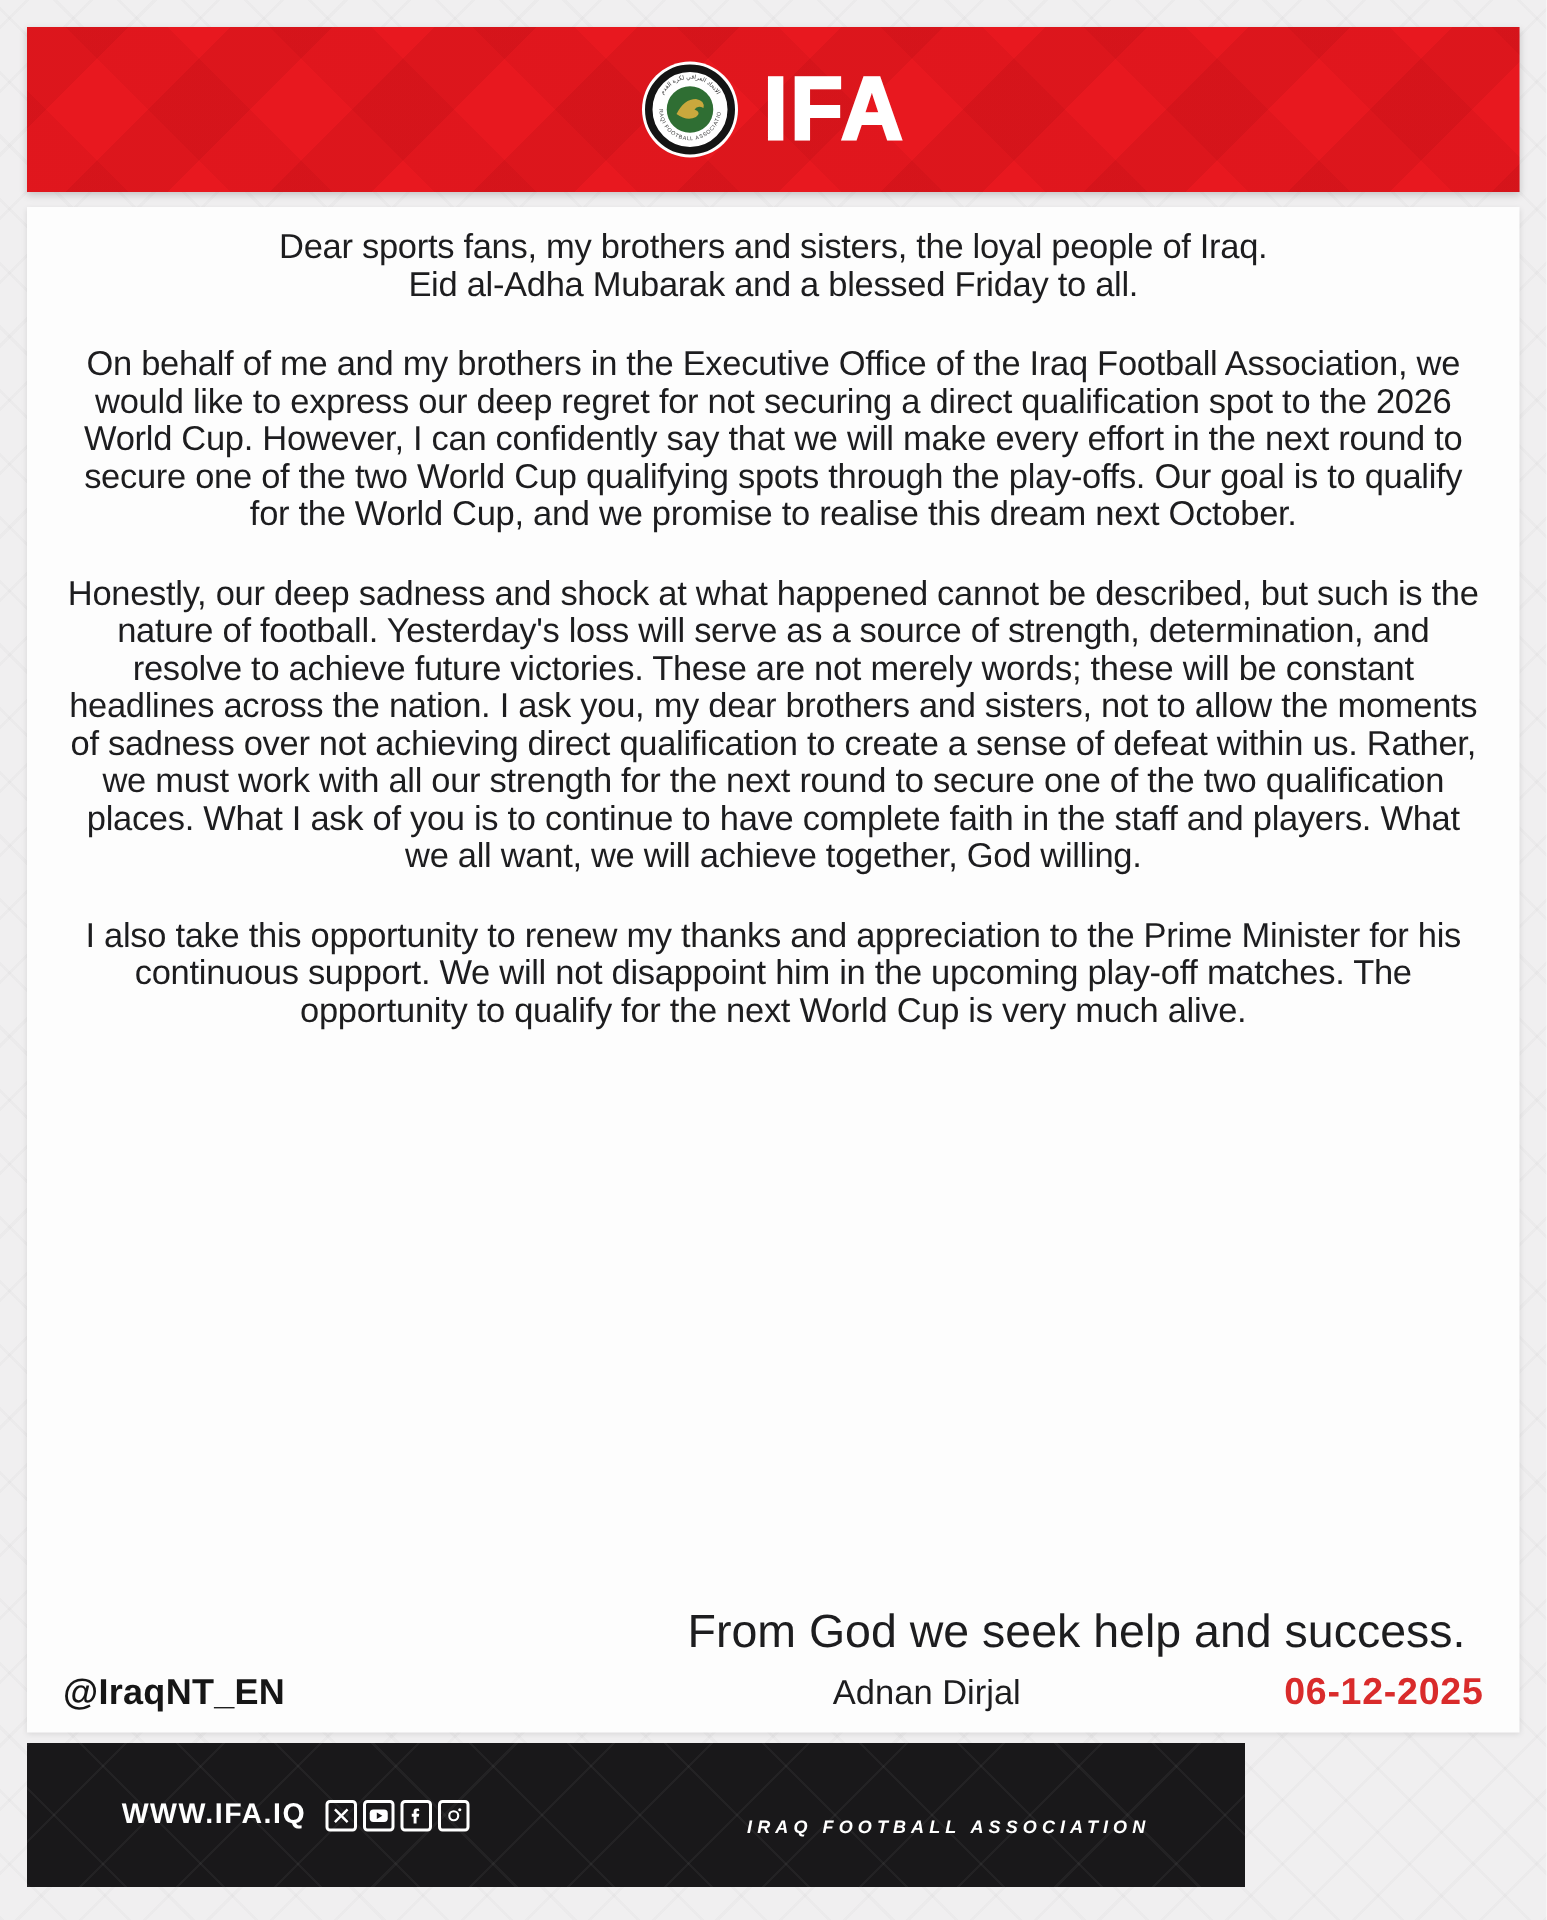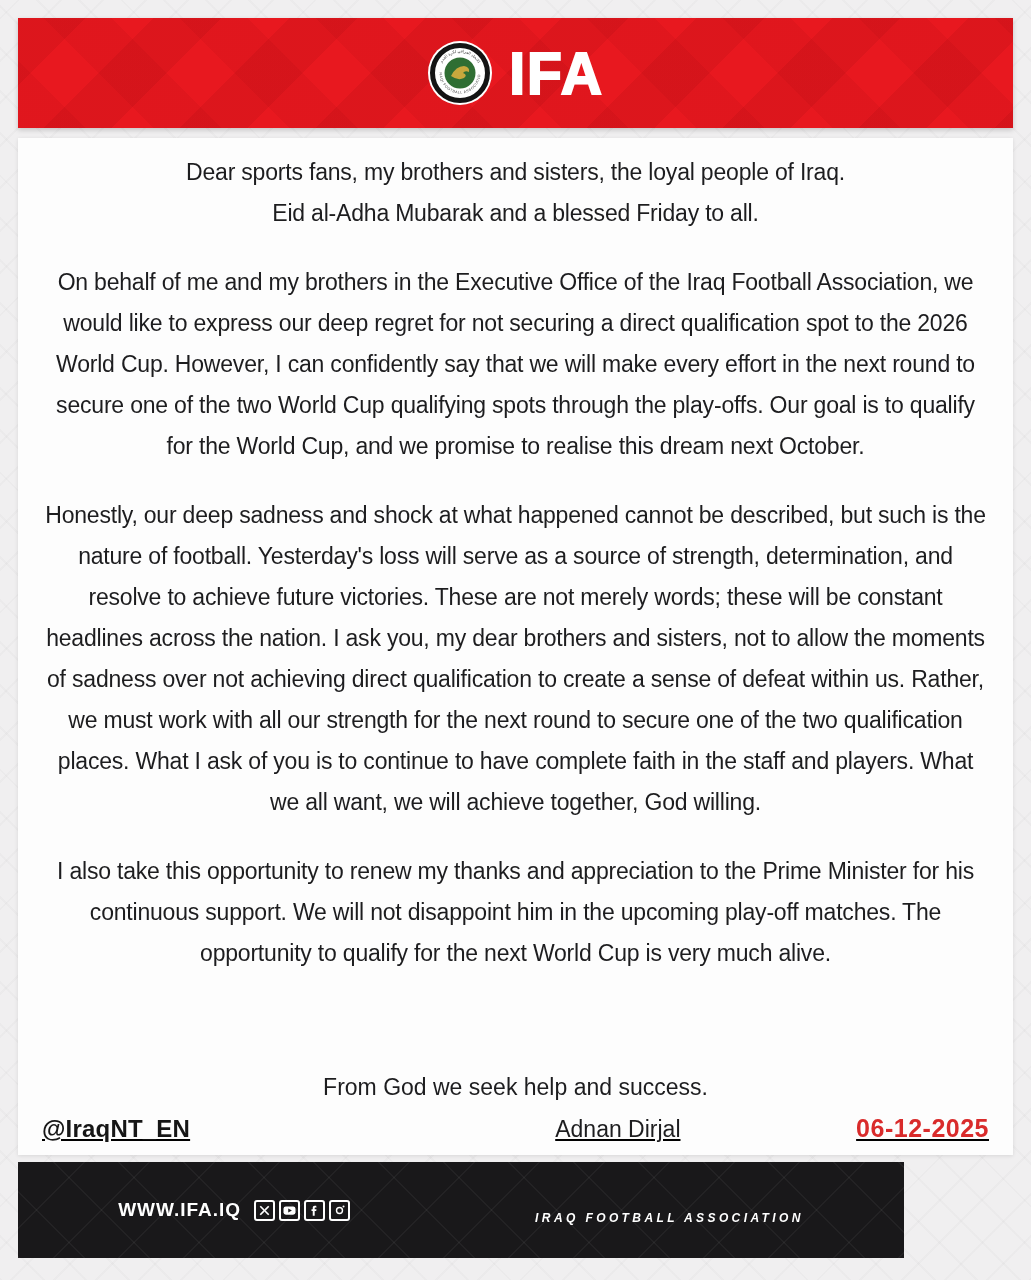--- a/index.html
+++ b/index.html
@@ -33,37 +33,37 @@
   
   .body-card{
     position:absolute;left:18px;top:138px;width:995px;height:1017px;
     background:#fdfdfd;box-sizing:border-box;
     padding:14px 24px 12px;
     display:flex;flex-direction:column;overflow:hidden;
     box-shadow:0 1px 4px rgba(0,0,0,0.10);
   }
   .para{
     margin:0 0 28px;
-    font-size:23px;line-height:41px;letter-spacing:-0.2px;
+    font-size:23px;line-height:25px;letter-spacing:-0.2px;
     text-align:center;color:#1d1d1f;white-space:pre-line;
   }
   .closing-block{margin-top:auto;}
   .closing-line{
-    text-align:center;font-size:23px;line-height:29px;color:#1d1d1f;margin:12px;
+    text-align:right;font-size:31px;line-height:29px;color:#1d1d1f;margin:12px;
   }
   .sig-row{
-    display:grid;grid-template-columns:1fr auto 1fr;align-items:baseline;margin-top:2px;text-decoration:underline;
+    display:grid;grid-template-columns:1fr auto 1fr;align-items:baseline;margin-top:2px;
   }
   .handle{justify-self:start;font-size:24px;font-weight:bold;color:#161616;letter-spacing:0.2px;}
   .signature{font-size:23px;color:#1d1d1f;text-align:right;min-width:330px;}
   .date{justify-self:end;font-size:25px;font-weight:bold;color:#d92b2b;letter-spacing:0.5px;}
 
   
   .footer-band{
-    position:absolute;left:18px;top:1162px;width:886px;height:96px;
+    position:absolute;left:18px;top:1162px;width:812px;height:96px;
     background:#19181a;
     background-image:
       repeating-linear-gradient(135deg, rgba(255,255,255,0.045) 0 1.5px, transparent 1.5px 46px),
       repeating-linear-gradient(45deg, rgba(255,255,255,0.045) 0 1.5px, transparent 1.5px 46px);
     display:flex;align-items:center;justify-content:center;gap:185px;
   }
   .site-group{display:flex;align-items:center;gap:13px;}
   .website{color:#fff;font-weight:bold;font-size:19px;letter-spacing:1px;}
   .icons{display:flex;gap:4px;}
   .icon-box{

